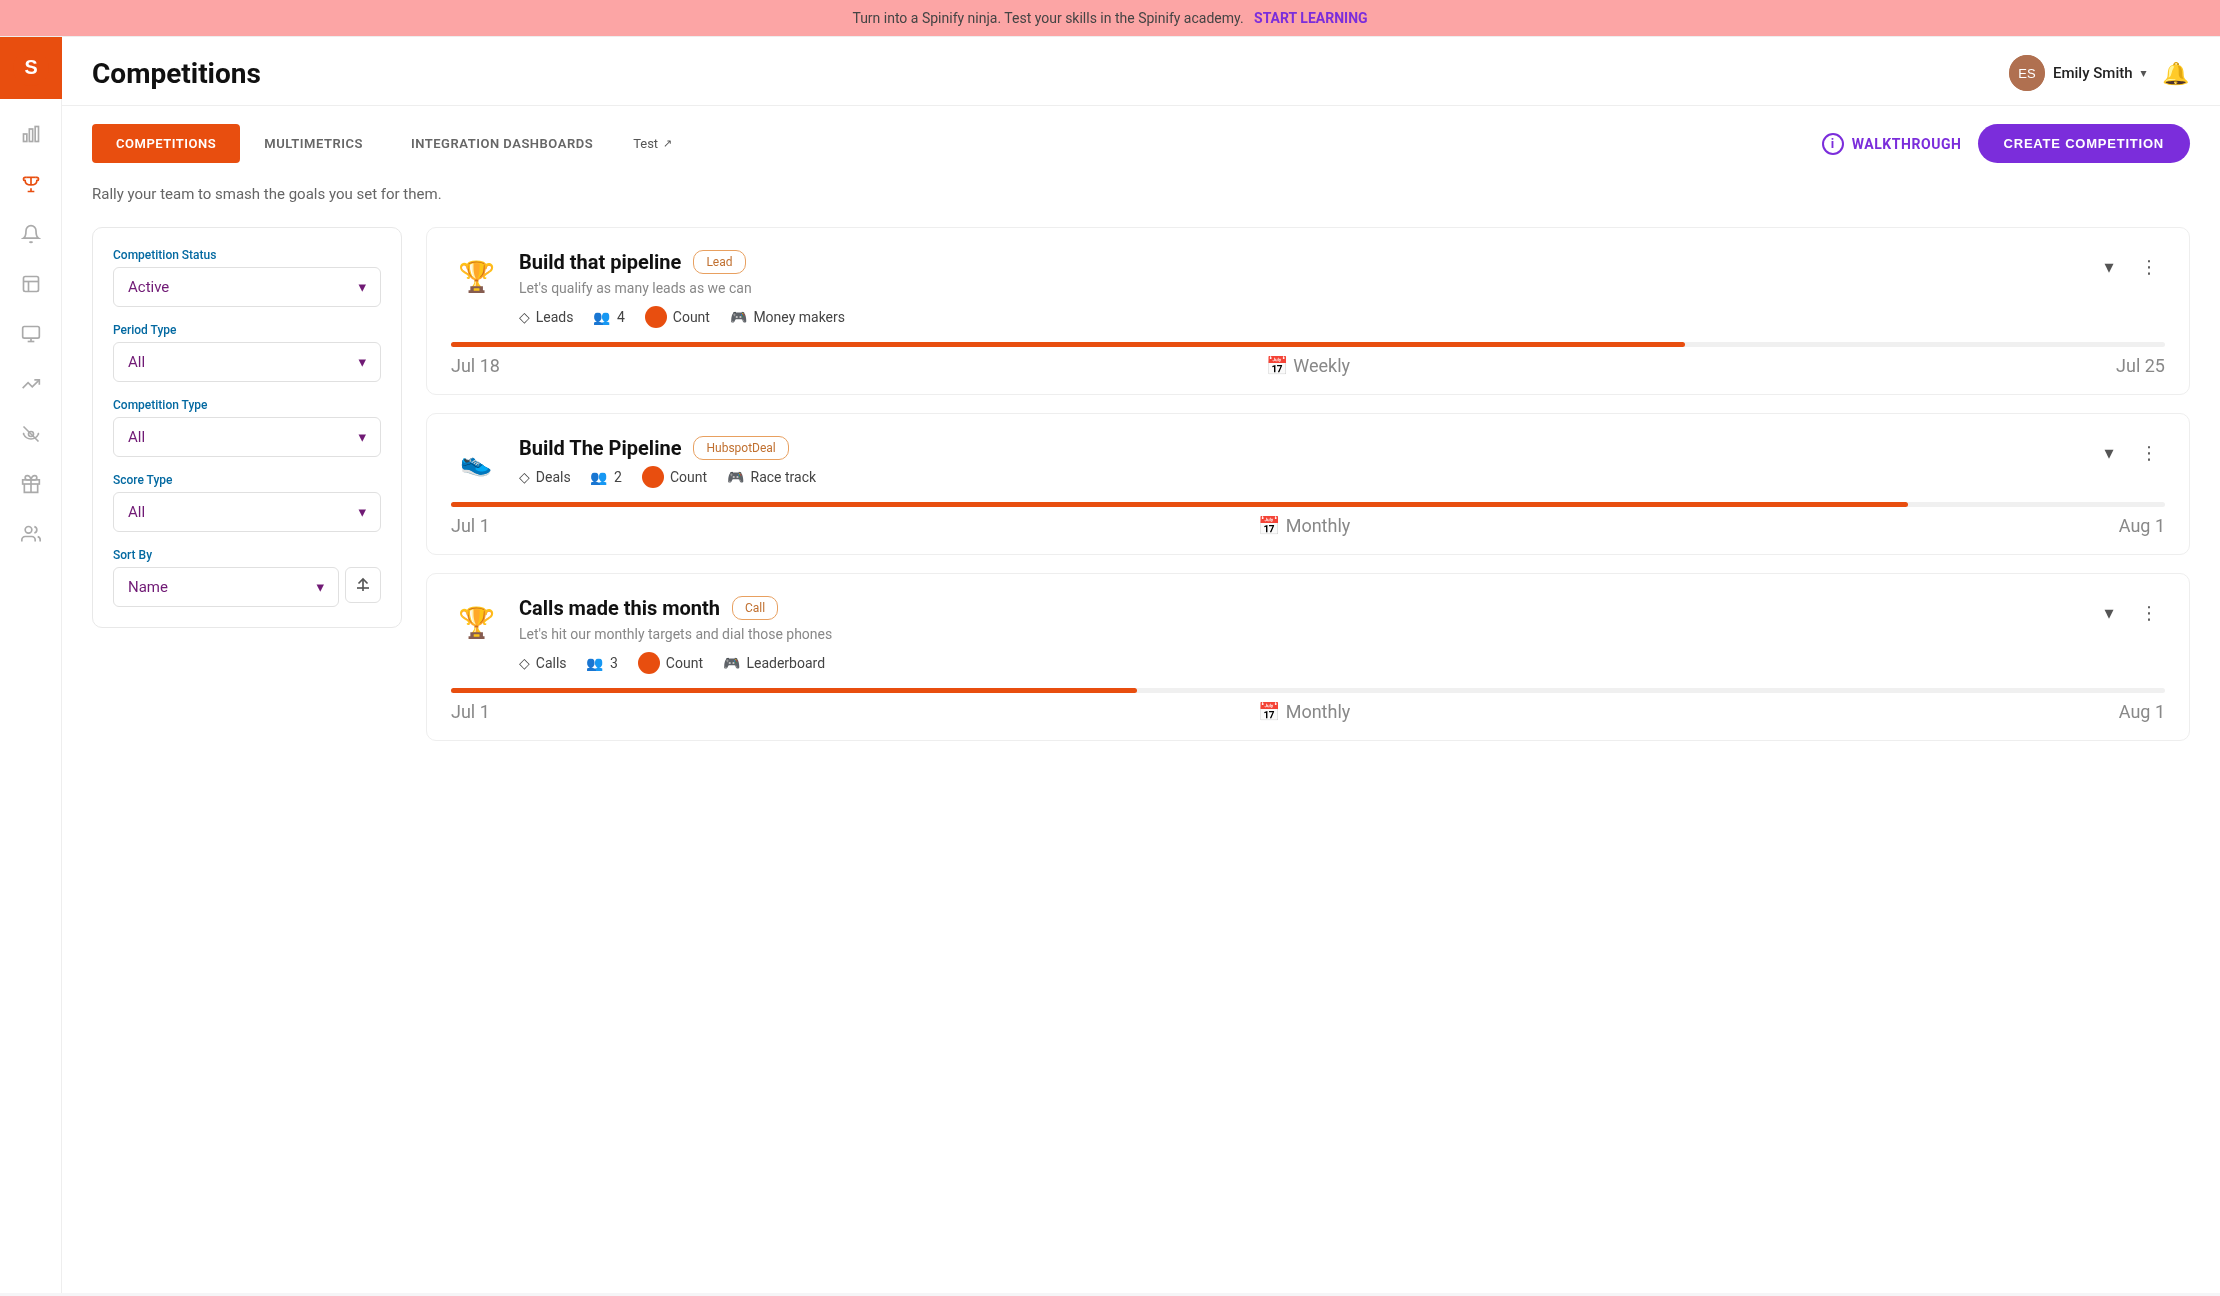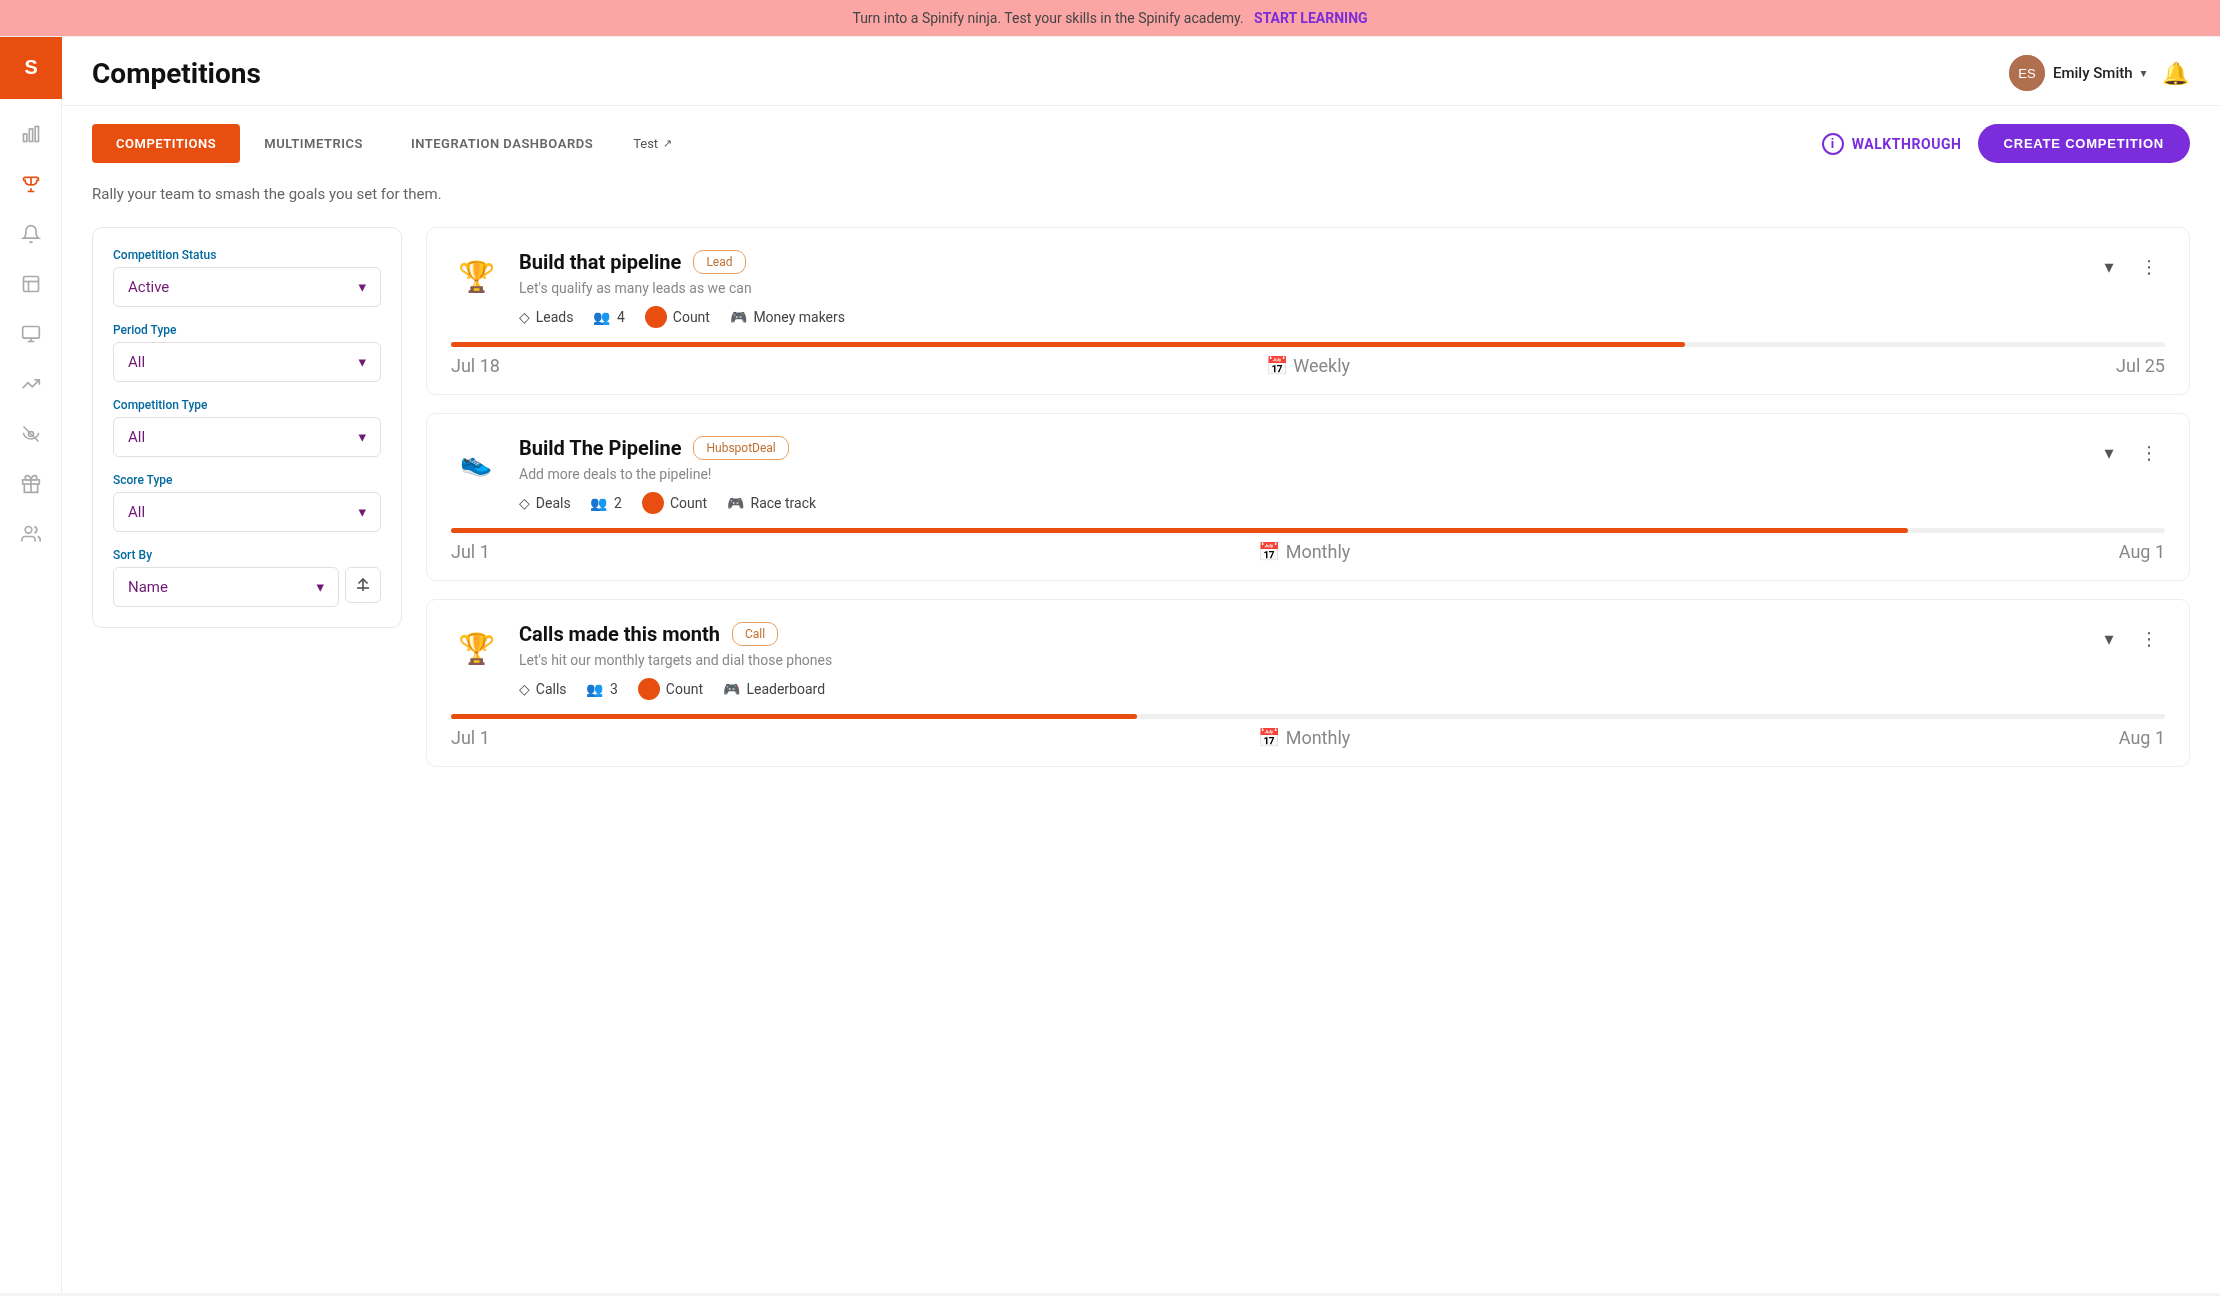--- a/index.html
+++ b/index.html
@@ -511,21 +511,20 @@
           </div>
 
           <div class="competition-card">
             <div class="card-header">
               <div class="card-icon" style="font-size:26px;">👟</div>
               <div class="card-main">
                 <div class="card-title-row">
                   <span class="card-title">Build The Pipeline</span>
                   <span class="card-badge hubspot">HubspotDeal</span>
                 </div>
-                <div class="card-desc">Add more deals to the pipeline!</div>
                 <div class="card-meta">
                   <div class="meta-item">
                     <span>◇</span>
                     <span>Deals</span>
                   </div>
                   <div class="meta-item">
                     <span>👥</span>
                     <span>2</span>
                   </div>
                   <div class="meta-item">

